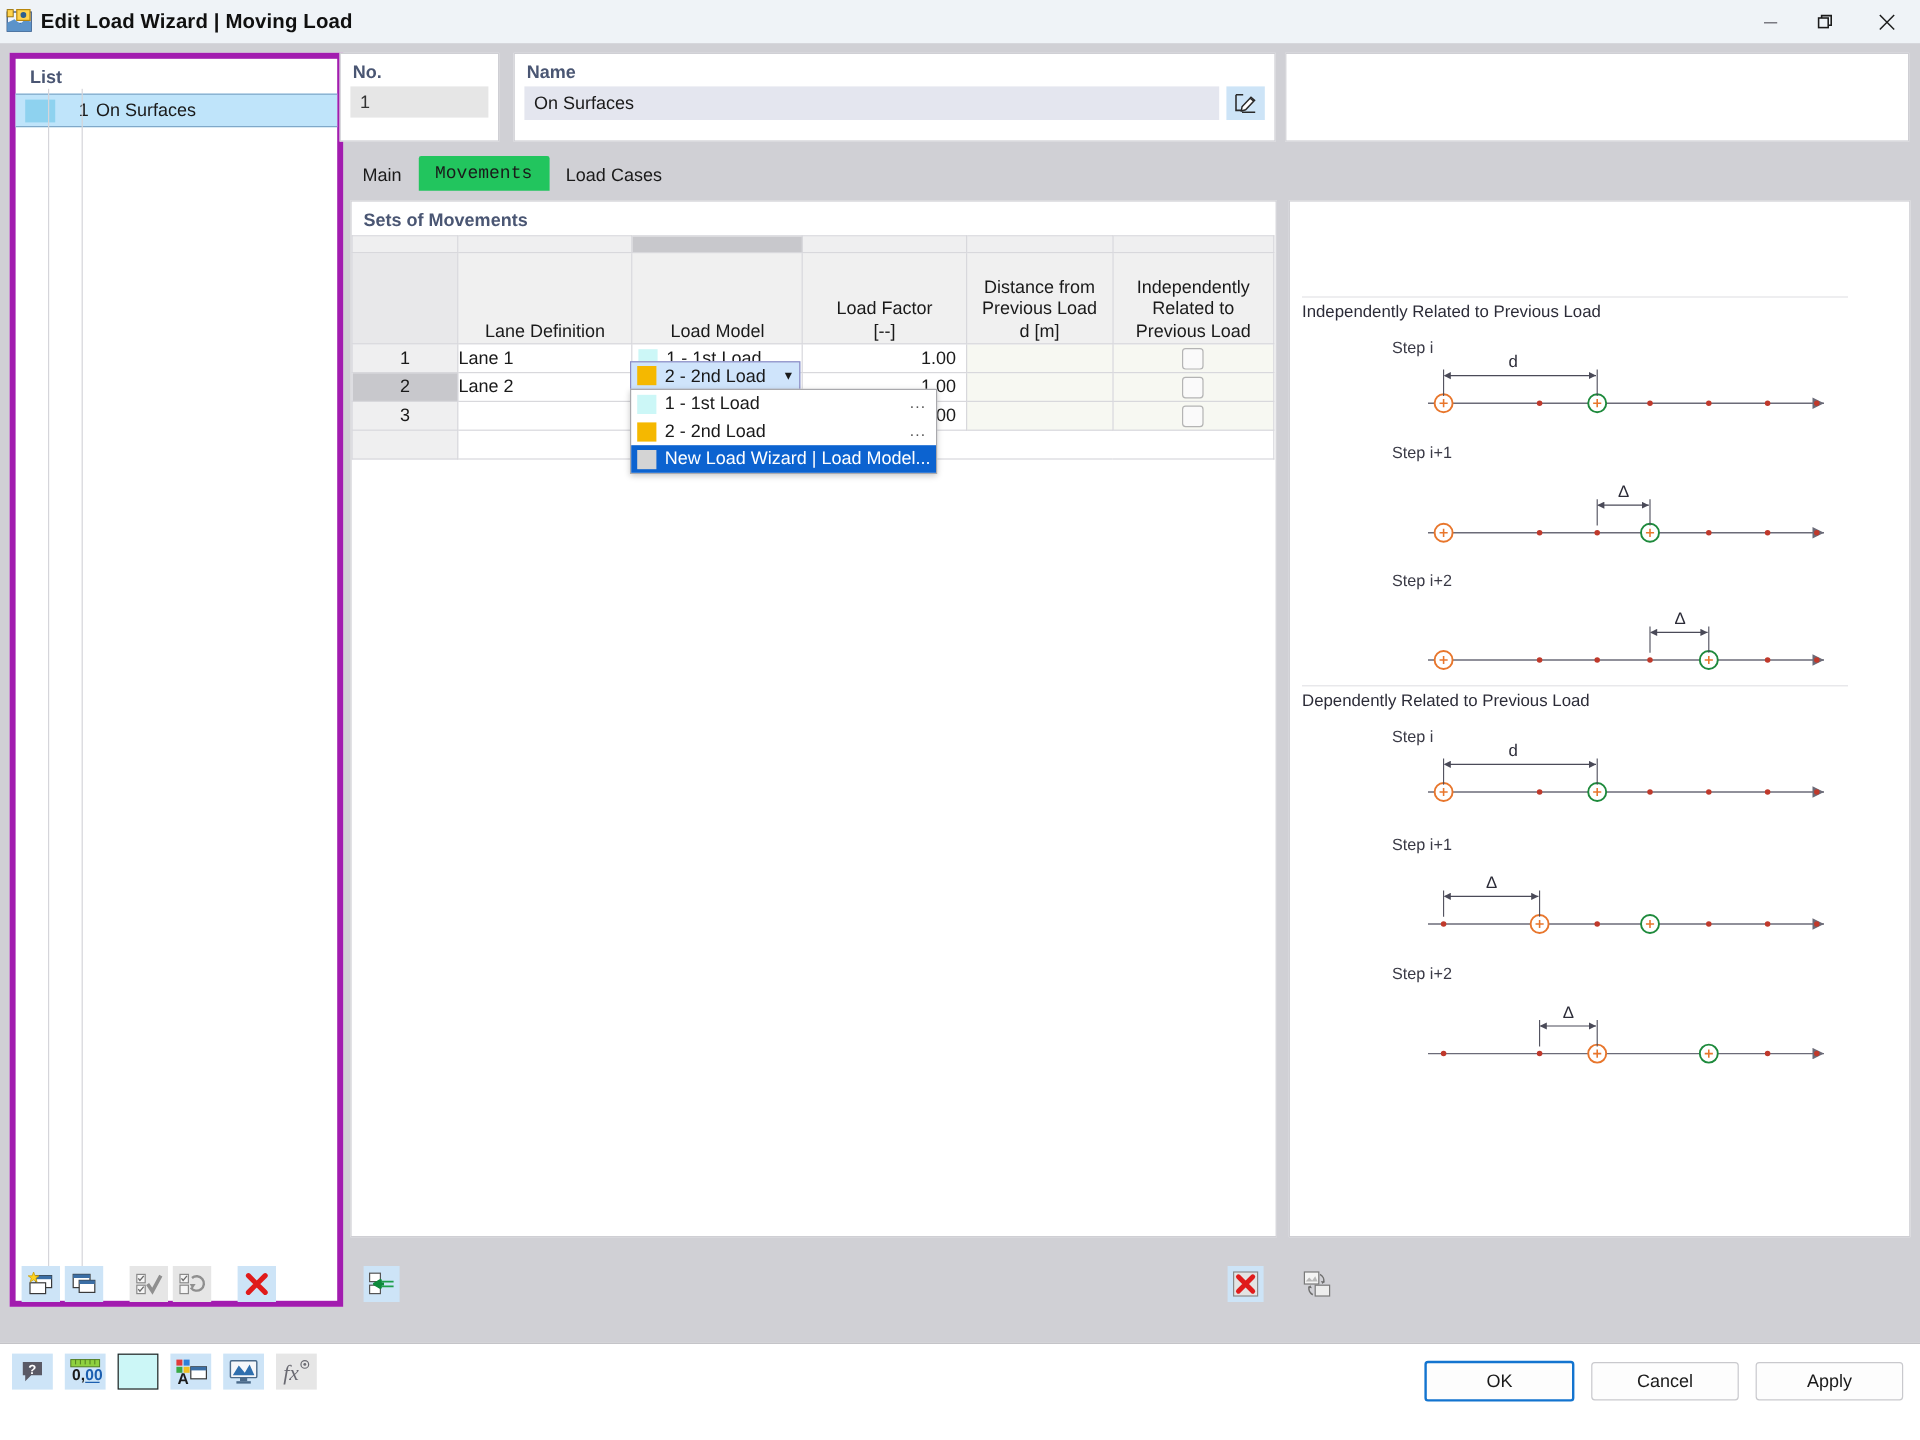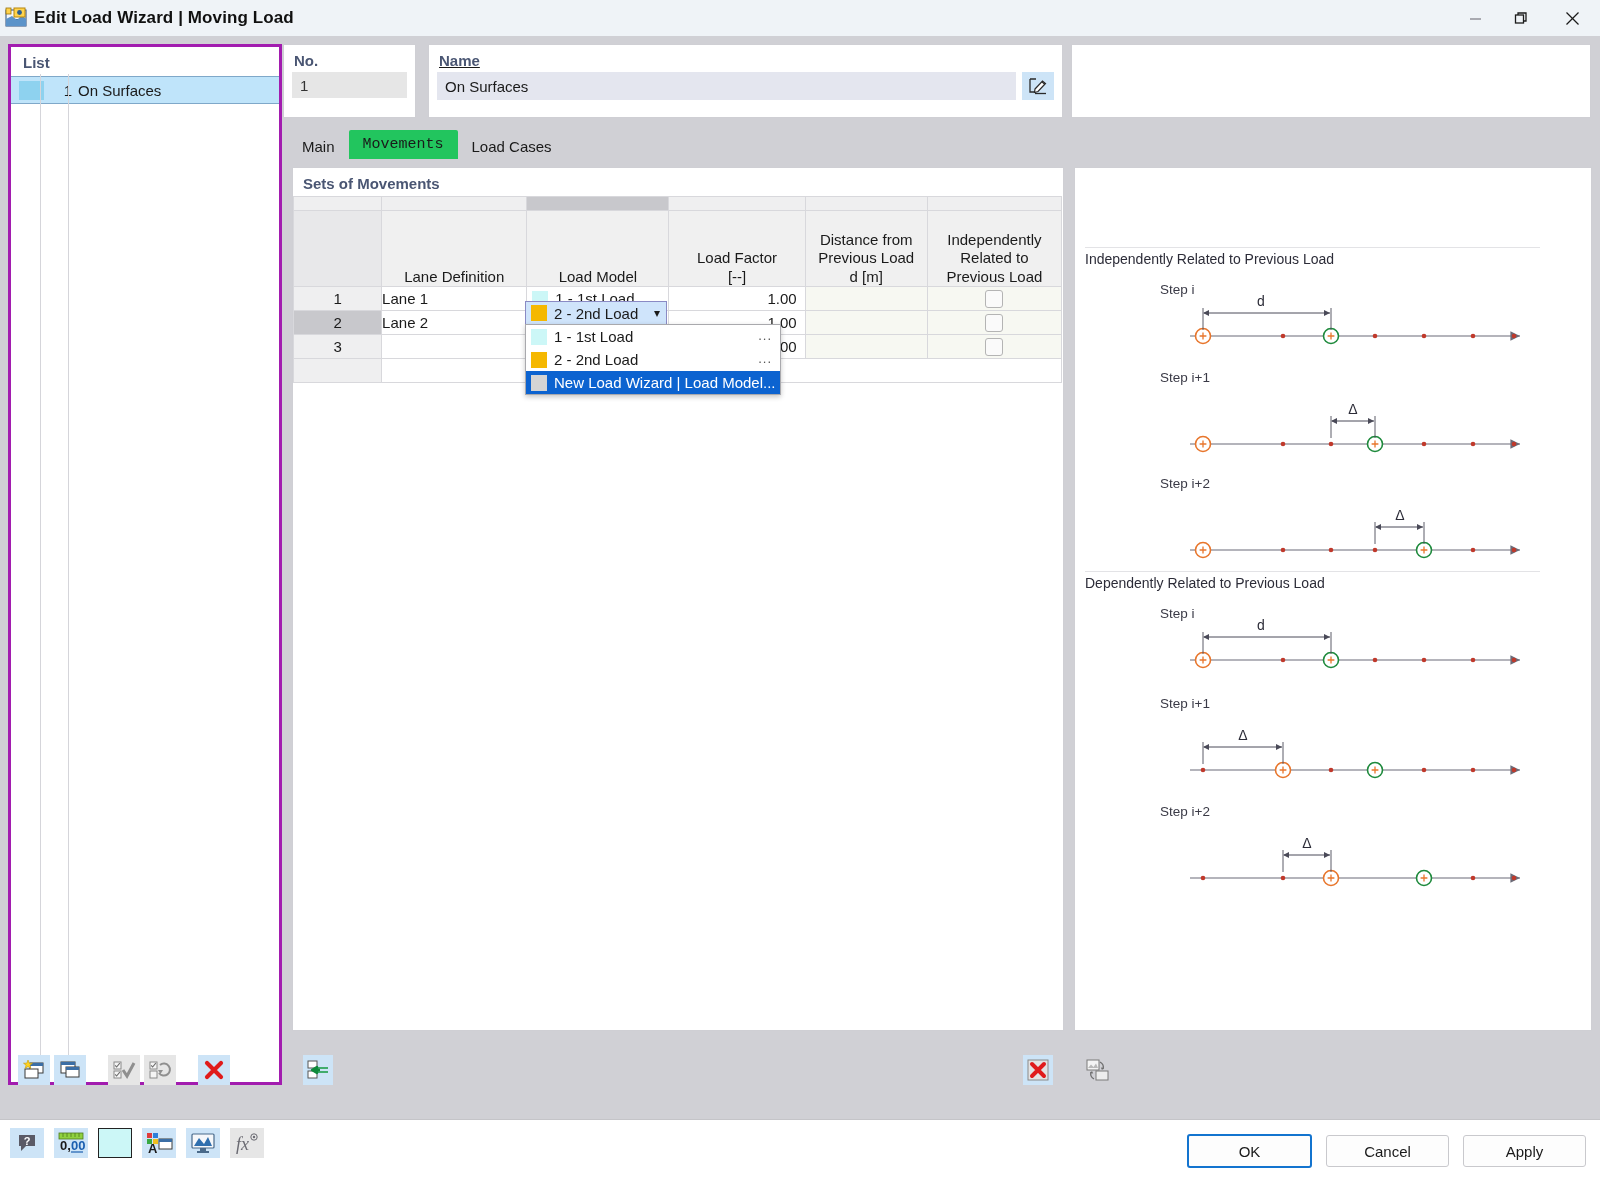--- a/index.html
+++ b/index.html
@@ -13,35 +13,35 @@
 
   
   .titlebar{position:absolute;left:0;top:0;width:1600px;height:36px;background:#eff3f7;display:flex;align-items:center;font-weight:bold;}
   .app-icon{width:22px;height:22px;margin-left:5px;margin-right:7px;position:relative;flex:none;}
   .title-text{font-size:17px;color:#101010;letter-spacing:.1px;}
   .wctrls{margin-left:auto;display:flex;height:36px;}
   .wbtn{width:46px;height:36px;display:flex;align-items:center;justify-content:center;font-size:16px;color:#1b1b1b;}
   .wbtn.close{width:56px;}
   .panel-label{font-weight:bold;color:#4a5673;font-size:15px;}
 
-  .list-panel{position:absolute;left:8px;top:44px;width:268px;height:1035px;background:#fff;border:3px solid #a21caf;}
+  .list-panel{position:absolute;left:8px;top:44px;width:268px;height:1035px;background:#fff;border:5px solid #a21caf;}
   .list-panel .hdr{padding:7px 0 5px 12px;}
   .list-row{height:26px;display:flex;align-items:center;background:#bfe4fa;border-top:1px solid #7fa8c9;border-bottom:1px solid #7fa8c9;}
   .list-swatch{width:25px;height:19px;background:#8ed2ef;margin-left:8px;flex:none;}
   .list-idx{width:28px;text-align:right;padding-right:6px;font-size:15px;}
   .list-name{font-size:15px;}
   .list-colsep{position:absolute;left:40px;top:74px;width:1px;height:1003px;background:#d5d5da;}
   .list-colsep2{position:absolute;left:68px;top:74px;width:1px;height:1003px;background:#d5d5da;}
 
   .no-panel{position:absolute;left:283px;top:44px;width:131px;height:72px;background:#fff;border:1px solid #cfcfd4;}
   .no-panel .hdr{padding:7px 3px 3px 10px;}
   .no-input{margin:0 8px;height:26px;background:#e6e6e6;display:flex;align-items:center;padding-left:8px;font-size:15px;color:#333;}
 
   .name-panel{position:absolute;left:428px;top:44px;width:633px;height:72px;background:#fff;border:1px solid #cfcfd4;}
-  .name-panel .hdr{padding:7px 0 3px 10px;text-decoration:underline;}
+  .name-panel .hdr{padding:7px 0 3px 10px;}
   .name-row{display:flex;align-items:center;margin:0 8px;gap:6px;}
   .name-input{flex:1;height:28px;background:#e4e6ef;display:flex;align-items:center;padding-left:8px;font-size:15px;}
   .icon-btn{width:32px;height:28px;background:#cde4f7;display:flex;align-items:center;justify-content:center;flex:none;}
 
   .top-right-panel{position:absolute;left:1071px;top:44px;width:518px;height:72px;background:#fff;border:1px solid #cfcfd4;}
 
   
   .tabs{position:absolute;left:288px;top:130px;display:flex;align-items:flex-end;height:29px;}
   .tab{height:25px;padding:0 14px;display:flex;align-items:center;font-size:15px;color:#1a1a1a;background:transparent;}
   .tab.active{background:#22c55e;height:29px;border-radius:2px 2px 0 0;font-family:Liberation Mono, monospace;}

